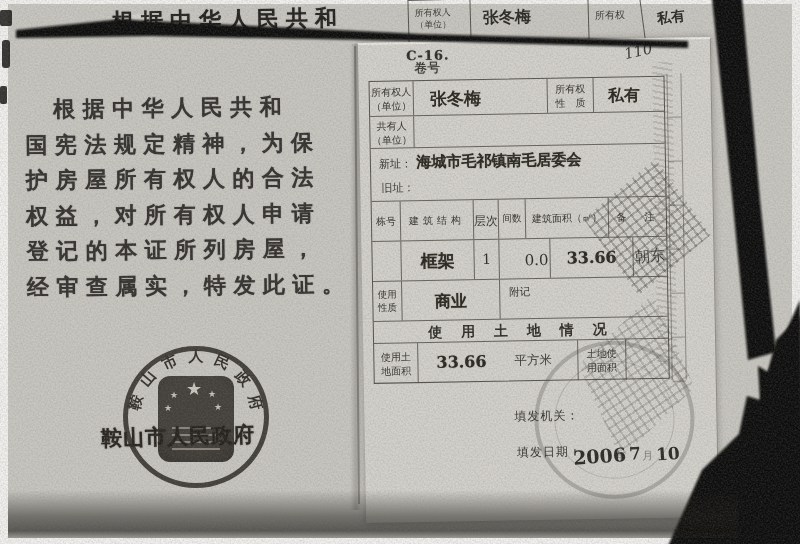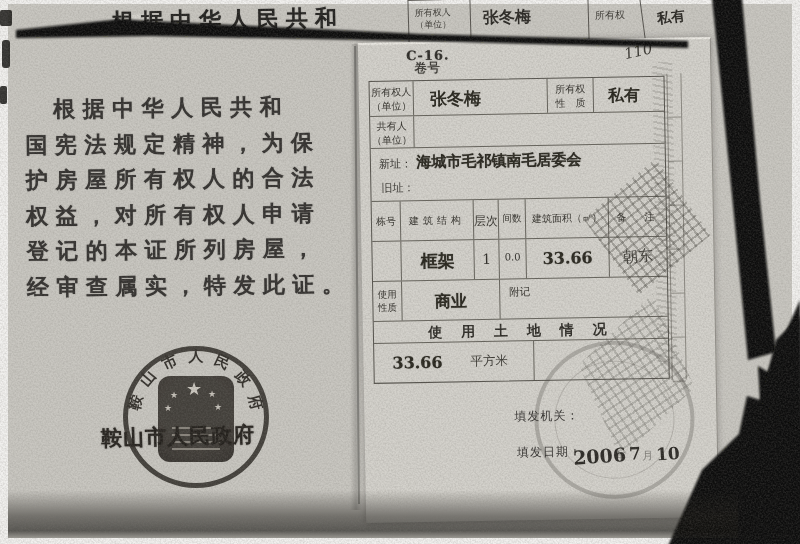--- a/index.html
+++ b/index.html
@@ -168,42 +168,54 @@
         <div class="cell lab" style="width:25px;padding-top:13px;font-size:12px;">层次</div>
         <div class="cell lab" style="width:27px;padding-top:13px;font-size:9.5px;">间数</div>
         <div class="cell lab" style="width:83px;padding-top:13px;">建筑面积（㎡）</div>
         <div class="cell lab" style="flex:1;padding-top:13px;letter-spacing:4px;">备　注</div>
       </div>
 
       <div class="r" style="height:40px;">
         <div class="cell" style="width:29px;"></div>
         <div class="cell val-b ink" style="width:73px;font-size:17px;text-align:center;padding-top:9px;">框架</div>
         <div class="cell" style="width:25px;font-size:14px;text-align:center;padding-top:11px;">1</div>
-        <div class="cell" style="width:27px;font-size:10px;text-align:center;padding-top:12px;">0.0</div>
+        <div class="cell" style="width:27px;font-size:15px;text-align:center;padding-top:12px;margin-left:24px;">0.0</div>
         <div class="cell val-b ink" style="width:83px;font-size:16px;text-align:center;padding-top:10px;">33.66</div>
         <div class="cell" style="flex:1;font-size:15px;text-align:center;padding-top:10px;color:#3f3d38;transform:rotate(-4deg);">朝东</div>
       </div>
 
       <div class="r" style="height:40px;">
         <div class="cell" style="width:29px;">
           <div class="lab" style="padding-top:7px;font-size:9.5px;">
             <span>使用</span><br>
             <span>性质</span>
           </div>
         </div>
         <div class="cell val-b ink" style="width:98px;font-size:16px;text-align:center;padding-top:11px;">商业</div>
         <div class="cell" style="flex:1;font-size:10.5px;padding:6px 0 0 9px;color:#34322d;">附记</div>
       </div>
 
       <div class="r secbar" style="height:22px;display:block;">使 用 土 地 情 况</div>
 
       <div class="r" style="height:40px;border-bottom:none;">
+        <div class="cell" style="width:44px;">
+          <div class="lab" style="padding-top:7px;">
+            <span>使用土</span><br>
+            <span>地面积</span>
+          </div>
+        </div>
         <div class="cell" style="width:160px;">
           <span class="abs val-b ink" style="left:18px;top:10px;font-size:16px;">33.66</span>
           <span class="abs" style="left:96px;top:11px;font-size:12.5px;color:#3a3833;">平方米</span>
+        </div>
+        <div class="cell" style="width:48px;">
+          <div class="lab" style="padding-top:7px;">
+            <span>土地使</span><br>
+            <span>用面积</span>
+          </div>
         </div>
         <div class="cell" style="flex:1;"></div>
       </div>
     </div>
 
     <div class="abs strip">
       <div></div>
         <div></div>
       <div></div>
         <div></div>

